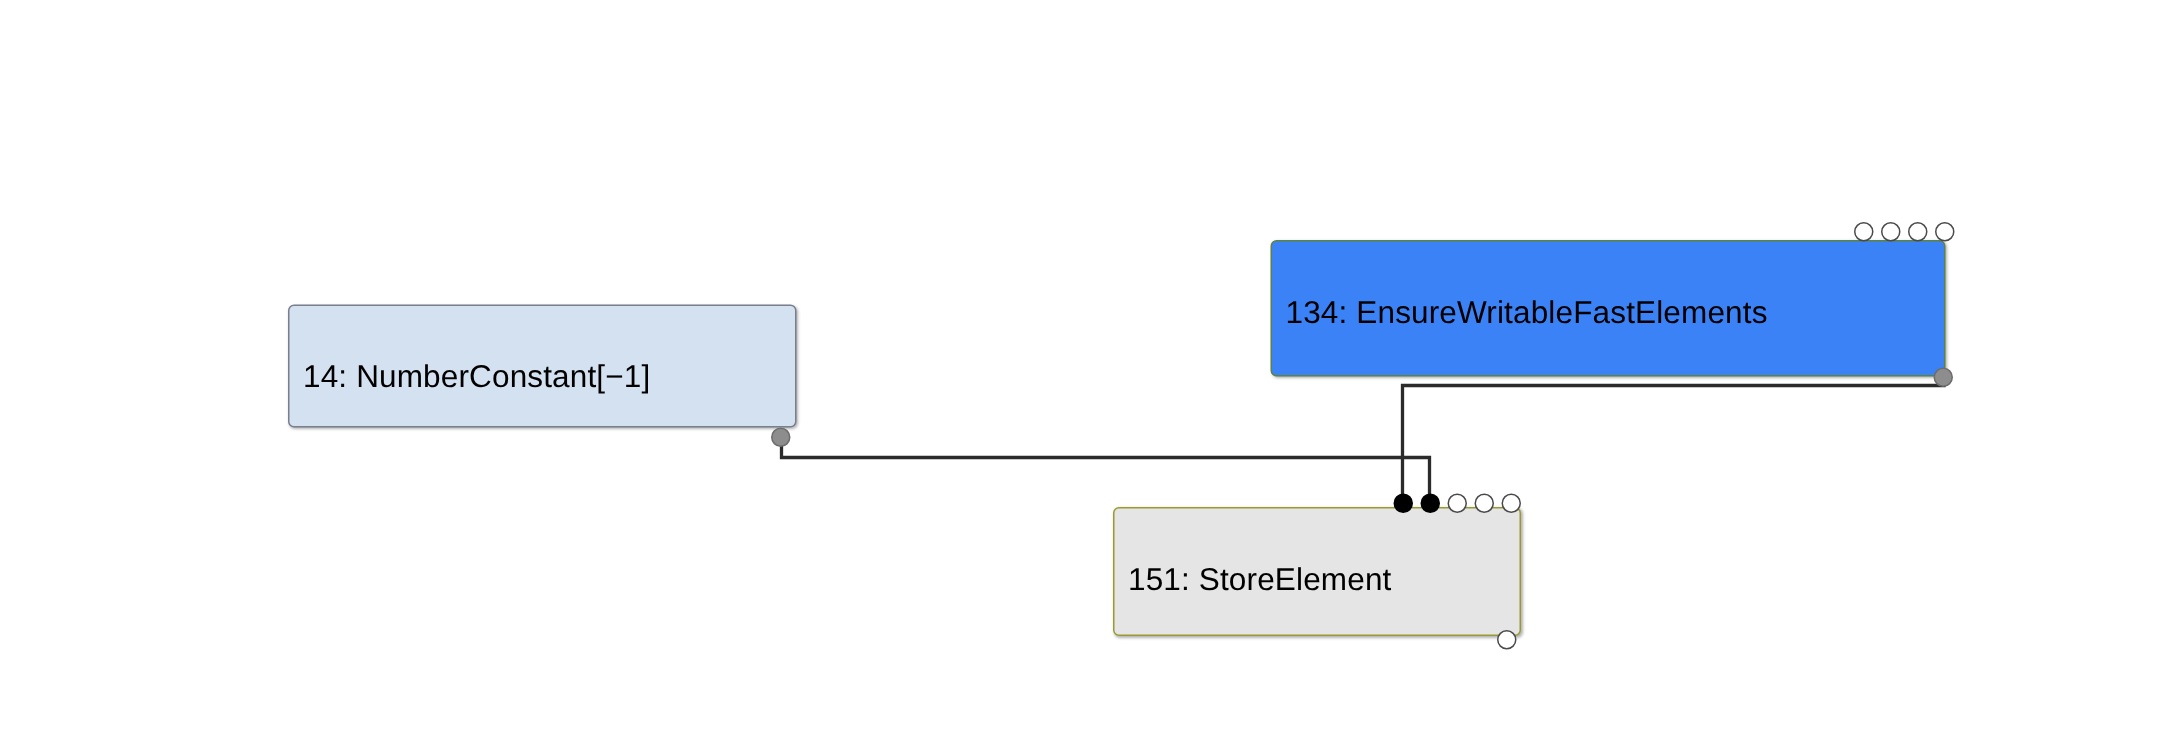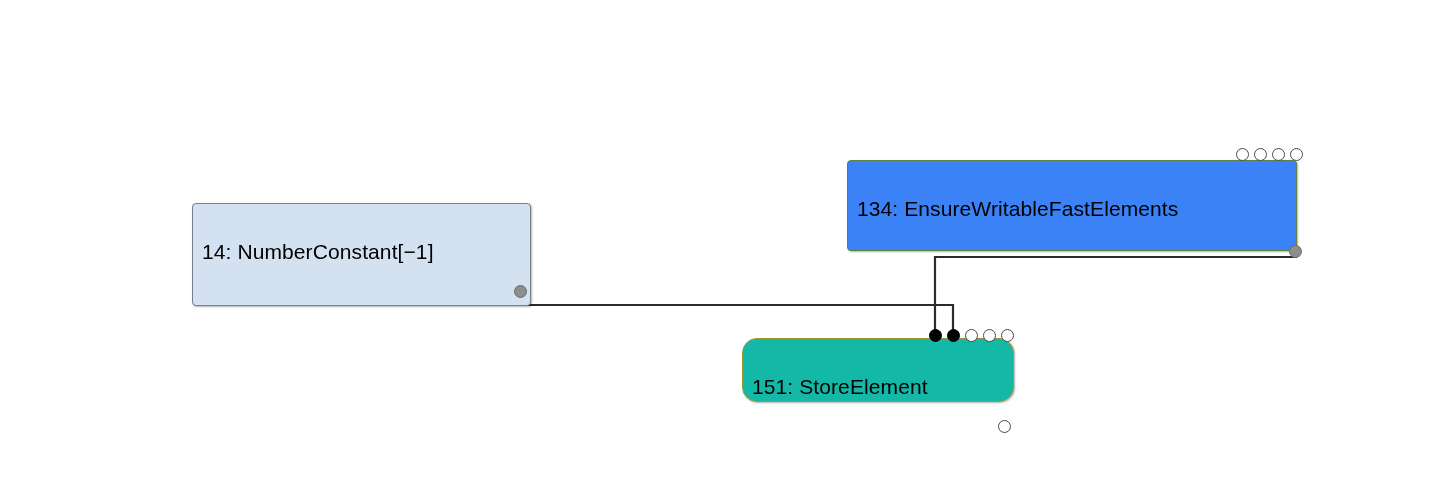--- a/index.html
+++ b/index.html
@@ -41,40 +41,39 @@
     overflow: hidden;
   }
   .node-line {
     display: block;
     letter-spacing: 0.1px;
   }
   #node-number-constant {
     left: 192px;
     top: 203px;
     width: 339px;
-    height: 103px;
+    height: 82px;
     background: #d4e1f0;
     border-color: #79808c;
   }
   #node-ensure-writable {
     left: 847px;
     top: 160px;
     width: 450px;
     height: 91px;
     background: #3b82f6;
     border-color: #5d8342;
   }
   #node-store-element {
     left: 742px;
     top: 338px;
     width: 272px;
-    height: 64px;
-    background: #14b8a6;
+    height: 86px;
+    background: #e5e5e5;
     border-color: #9a9a33;
-    border-radius: 15px;
   }
   .port {
     position: absolute;
     width: 13px;
     height: 13px;
     border-radius: 50%;
     box-sizing: border-box;
   }
   .port-hollow {
     background: #ffffff;

